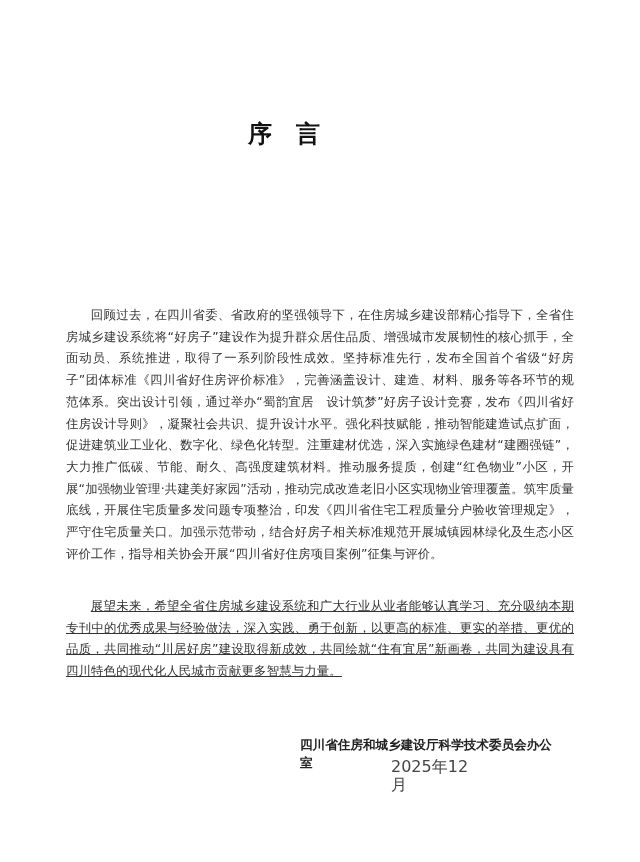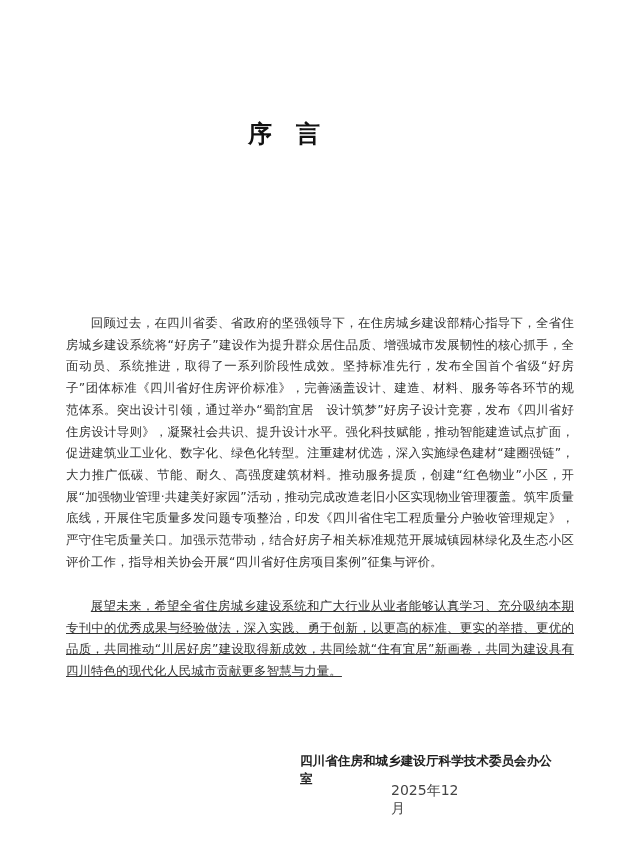--- a/index.html
+++ b/index.html
@@ -45,47 +45,46 @@
       width: 508px;
       margin: 0;
       font-size: 12.4px;
       line-height: 21.7px;
       text-align: justify;
       text-indent: 2em;
       color: #333333;
       letter-spacing: 0.15px;
     }
     #para-1 { top: 175px; }
-    #para-2 { top: 312px; }
+    #para-2 { top: 304px; }
     #para-3 { top: 595px; text-decoration: underline; }
     .signature {
       position: absolute;
       left: 290px;
       width: 260px;
       text-align: center;
       color: #222222;
     }
     .sig-org {
-      top: 752px;
+      top: 736px;
       font-size: 12.6px;
       font-weight: bold;
       line-height: 18px;
       left: 300px;
       width: 262px;
       text-align: left;
     }
     .sig-date {
       top: 758px;
-      font-size: 14px;
+      font-size: 16px;
       line-height: 18px;
       left: 391px;
       width: 80px;
       text-align: left;
       color: #444444;
-      margin-top: 23px;
     }
   </style>
 </head>
 <body>
 
 <div class="page">
 
   <h1 class="title" style="margin:0;">
     <span>序</span><span class="gap"></span><span>言</span>
   </h1>

